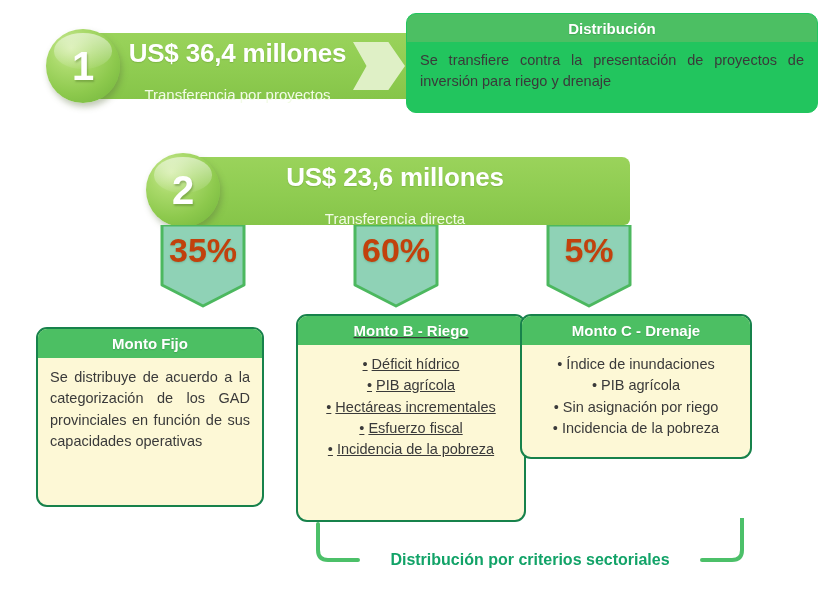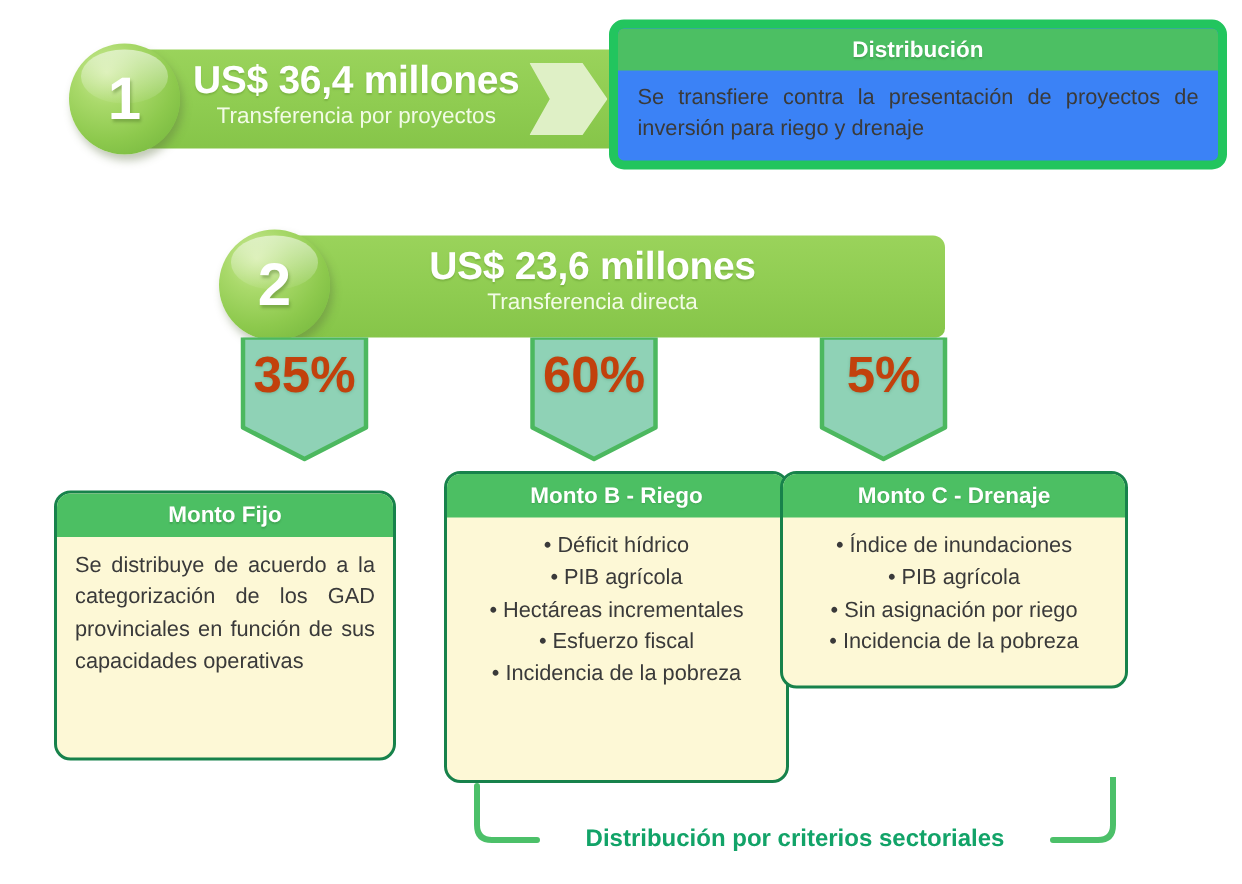--- a/index.html
+++ b/index.html
@@ -57,21 +57,21 @@
 
   .bar-amount {
     font-size: 26px;
     font-weight: bold;
     letter-spacing: -0.2px;
     text-shadow: 0 1px 1px rgba(90,140,40,0.35);
   }
   .bar-sub {
     font-size: 15px;
     font-weight: normal;
-    margin-top: 3px;
+    margin-top: 20px;
     color: #f2fbe6;
   }
 
   
   .badge {
     position: absolute;
     width: 74px;
     height: 74px;
     border-radius: 50%;
     background:
@@ -118,22 +118,22 @@
     clip-path: polygon(0 0, 68% 0, 100% 50%, 68% 100%, 0 100%, 26% 50%);
   }
 
   
   #callout {
     position: absolute;
     left: 406px;
     top: 13px;
     width: 412px;
     height: 100px;
-    background: #3b82f6;
-    border: 6px solid #22c55e;
+    background: #22c55e;
+    border: 1px solid #22c55e;
     border-radius: 10px;
     box-sizing: border-box;
     overflow: hidden;
   }
   #callout-header {
     height: 28px;
     background: #4cbf63;
     display: flex;
     align-items: center;
     justify-content: center;
@@ -208,21 +208,21 @@
   .card-body.centered  { text-align: center; }
   .card-body ul {
     margin: 0;
     padding: 0;
     list-style: none;
   }
   .card-body li { white-space: nowrap; }
   .card-body li .dot { margin-right: 4px; }
 
   #card-fijo   { left: 36px;  top: 314px; width: 228px; height: 180px; margin-top: 13px; }
-  #card-riego  { left: 296px; top: 314px; width: 230px; height: 208px; }
+  #card-riego  { left: 296px; top: 314px; width: 230px; height: 208px; text-decoration: underline; }
   #card-drenaje{ left: 520px; top: 314px; width: 232px; height: 145px; }
 
   
   #bottom-connector {
     position: absolute;
     left: 300px;
     top: 518px;
     width: 460px;
     height: 62px;
   }

